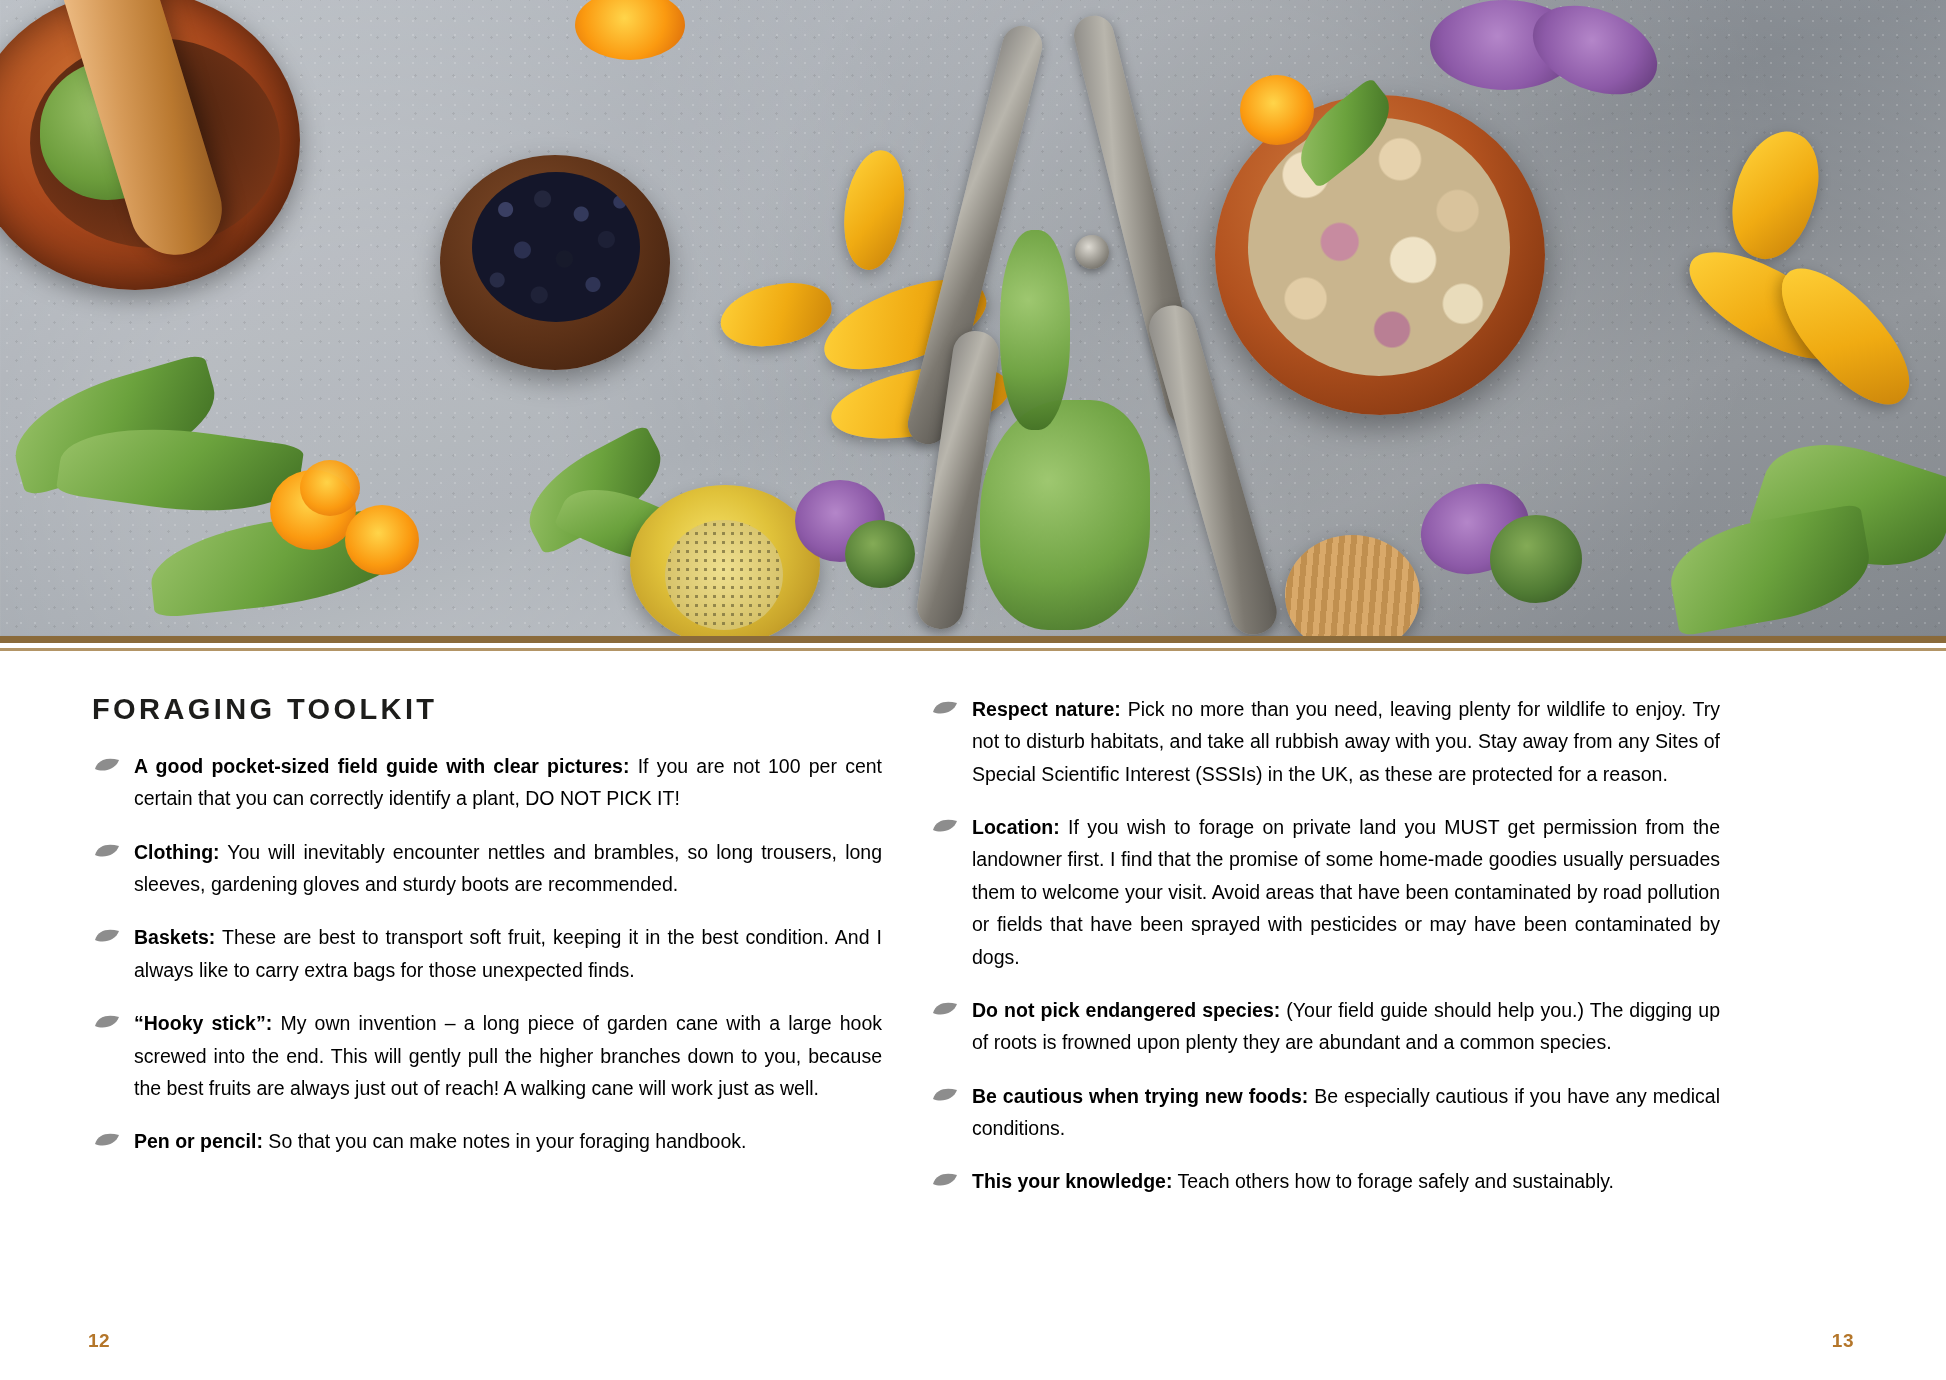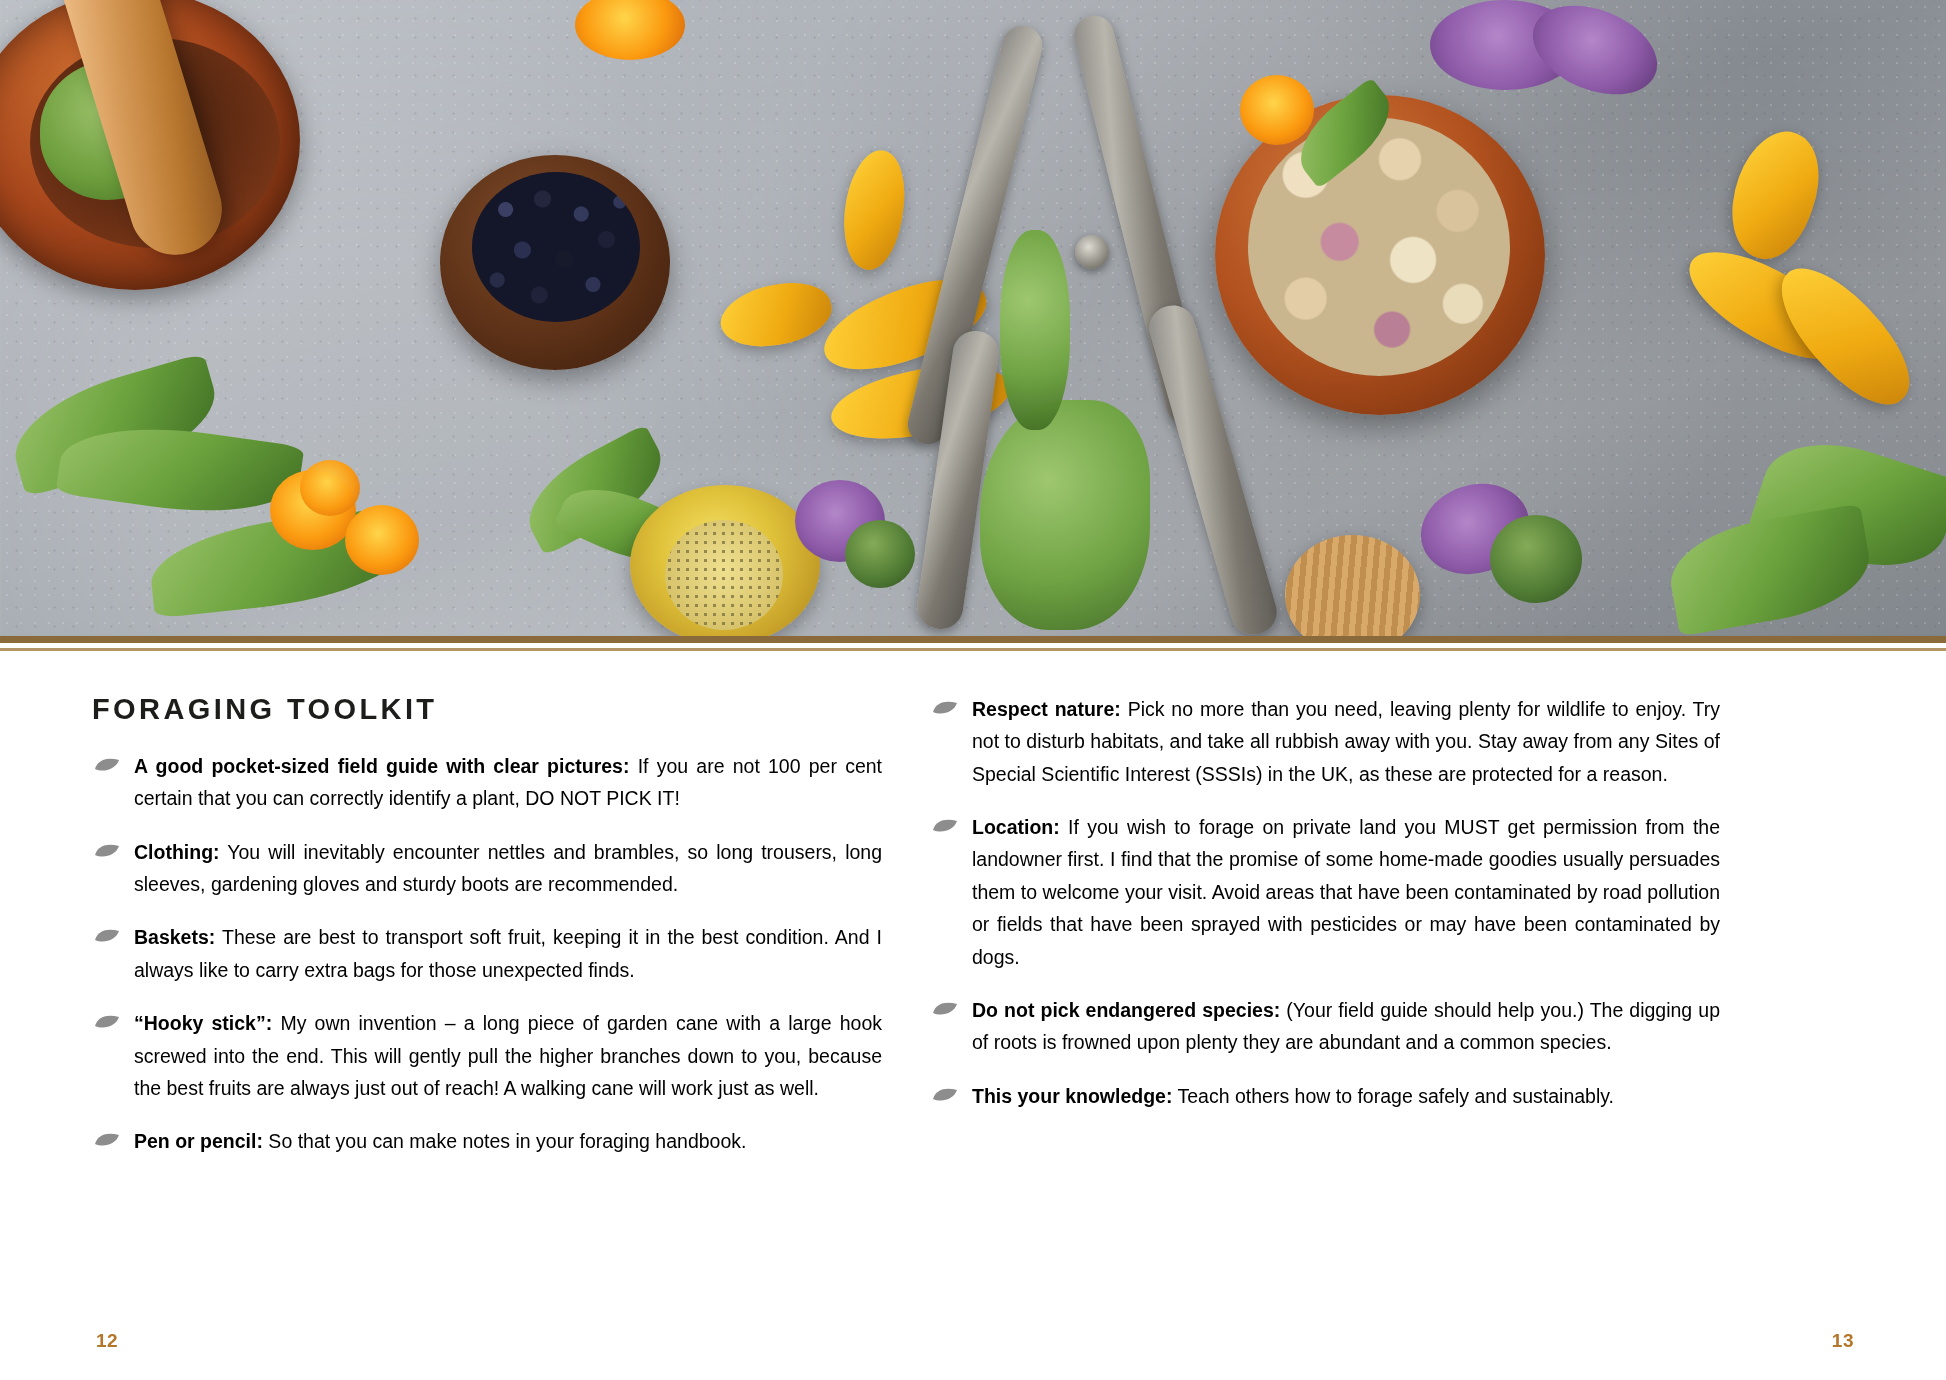--- a/index.html
+++ b/index.html
@@ -237,21 +237,21 @@
 
   
   .folio {
     position: absolute;
     bottom: 28px;
     font-size: 19px;
     font-weight: 700;
     color: #b4762a;
     letter-spacing: 0.5px;
   }
-  .folio-left { left: 96px; }
+  .folio-left { left: 88px; }
   .folio-right { right: 92px; }
 </style>
 </head>
 <body>
 
 <div class="page">
 
   <div class="photo">
     <div class="photo-base"></div>
     <div class="speckle"></div>
@@ -394,20 +394,28 @@
               </svg>
           </span>
           <span class="lead">Do not pick endangered species:</span><span> (Your field guide should help you.) The digging up of roots is frowned upon plenty they are abundant and a common species.</span>
         </li>
         <li>
           <span class="leaf-bullet">
             <svg viewBox="0 0 26 15" width="26" height="15">
                 <path d="M1 12C4 2 14 0 25 3 22 12 10 16 1 12Z" fill="#8d8d8d"></path>
               </svg>
           </span>
+          <span class="lead">Be cautious when trying new foods:</span><span> Be especially cautious if you have any medical conditions.</span>
+        </li>
+        <li>
+          <span class="leaf-bullet">
+            <svg viewBox="0 0 26 15" width="26" height="15">
+                <path d="M1 12C4 2 14 0 25 3 22 12 10 16 1 12Z" fill="#8d8d8d"></path>
+              </svg>
+          </span>
           <span class="lead">This your knowledge:</span><span> Teach others how to forage safely and sustainably.</span>
         </li>
       </ul>
     </div>
   </div>
 
   <div class="folio folio-left">12</div>
   <div class="folio folio-right">13</div>
 
 </div>

